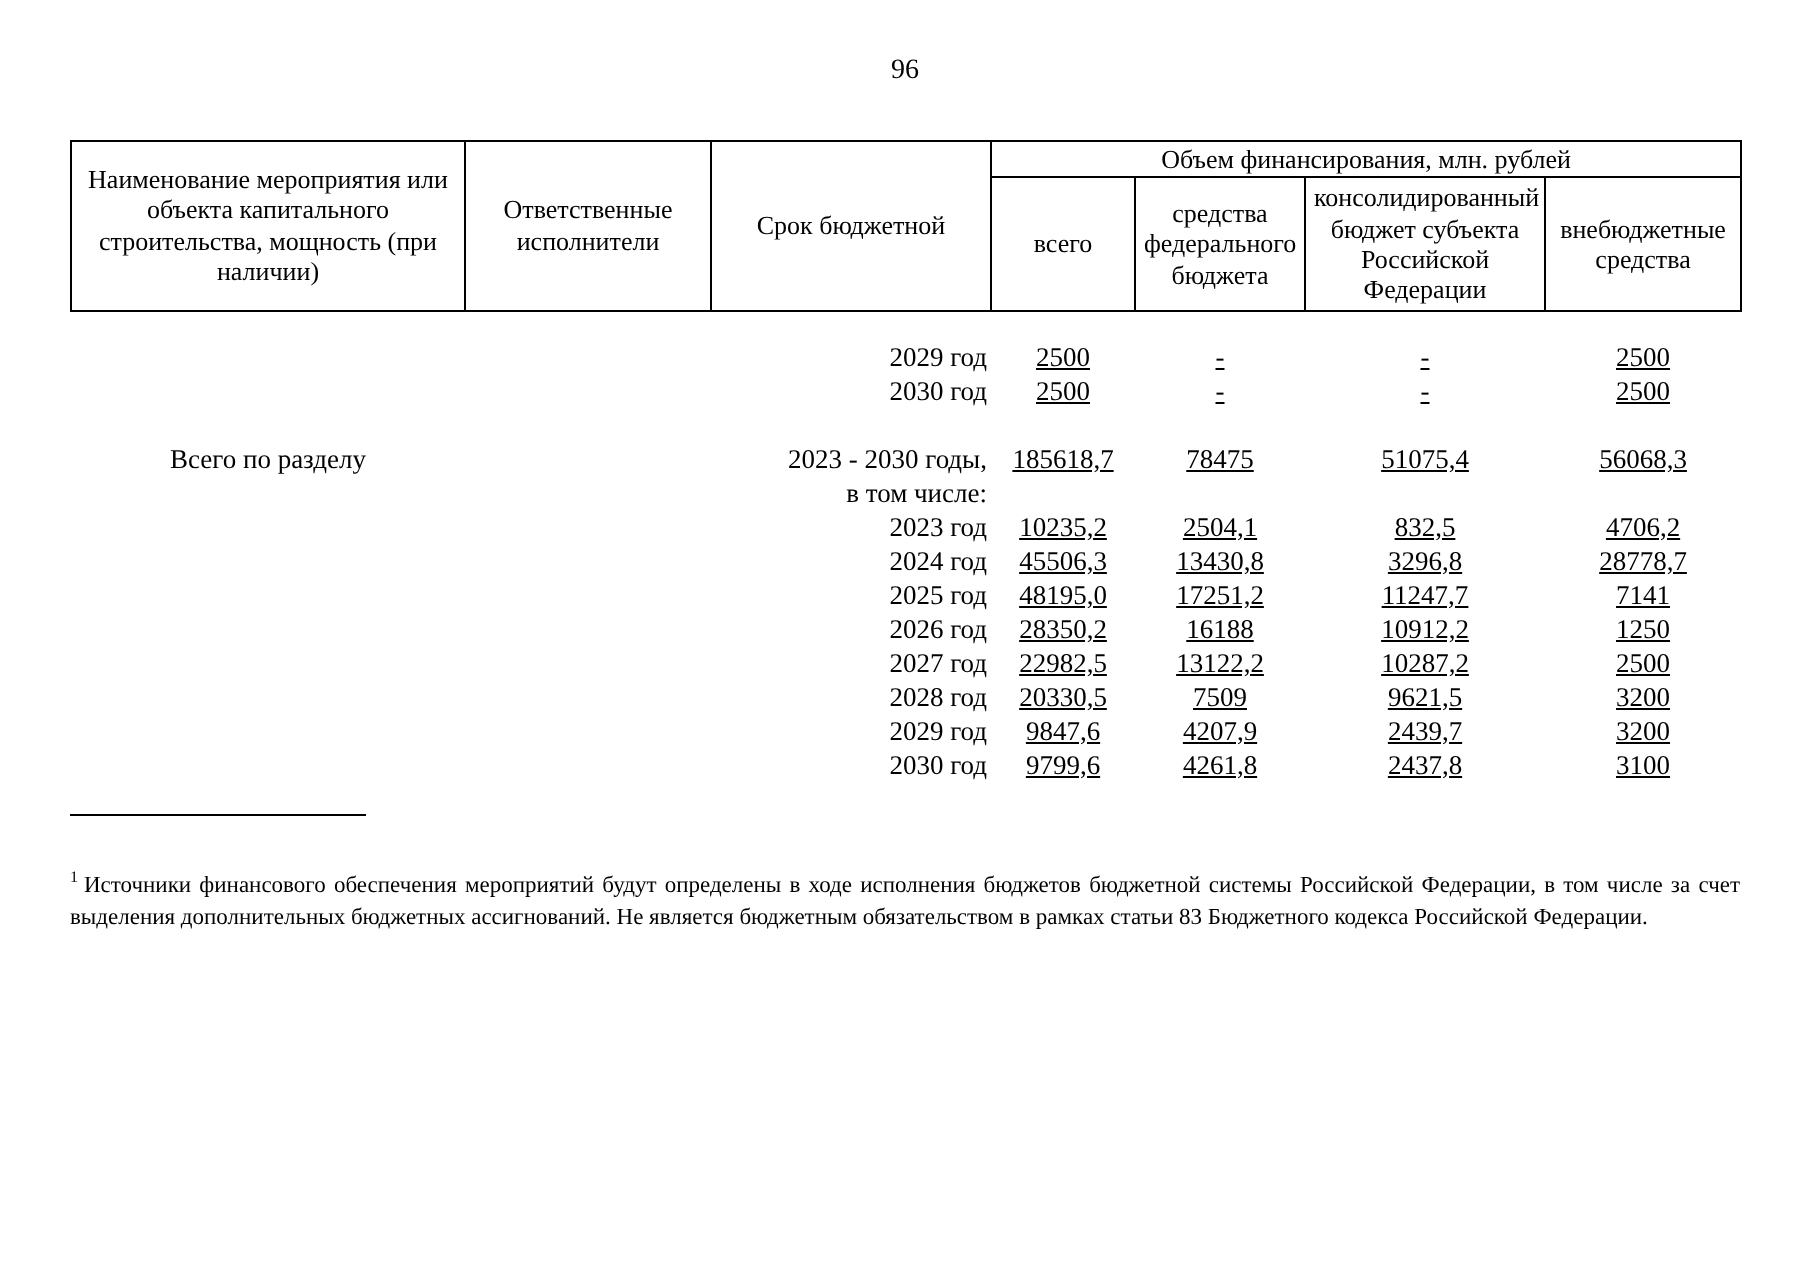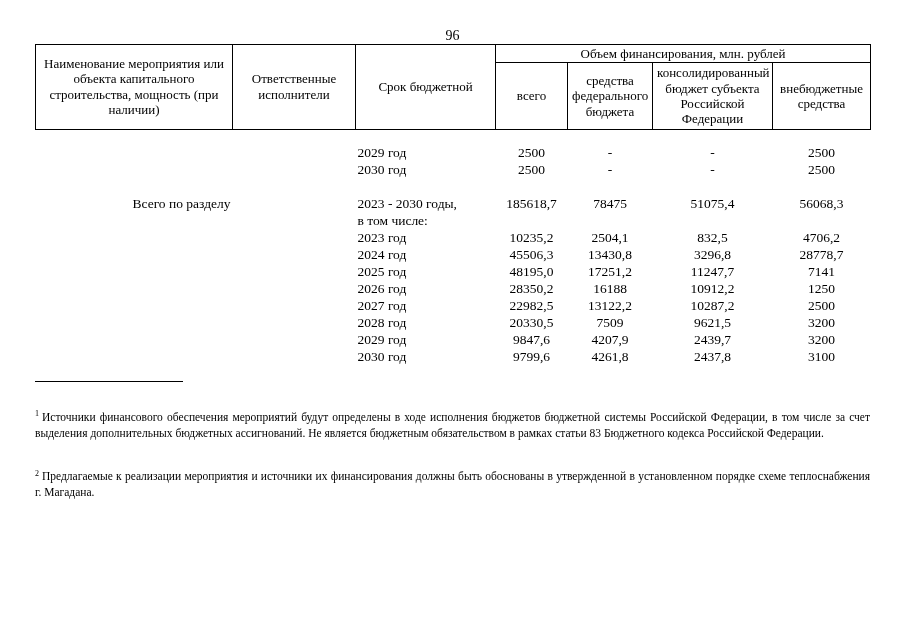--- a/index.html
+++ b/index.html
@@ -13,20 +13,21 @@
   }
   .page {
     position: relative;
     width: 905px;
     height: 640px;
     padding: 28px 35px 0 35px;
   }
   .page-number {
     text-align: center;
     font-size: 14px;
+    margin-bottom: 26px;
   }
   table.fin-table {
     border-collapse: collapse;
     width: 835px;
     table-layout: fixed;
     font-size: 13px;
   }
   col.c1 { width: 197px; }
   col.c2 { width: 123px; }
   col.c3 { width: 140px; }
@@ -49,23 +50,23 @@
   thead tr.subhead th { height: 60px; }
   tbody td {
     border: none;
     padding: 0 2px;
     height: 17px;
     line-height: 17px;
     vertical-align: top;
     font-size: 13.5px;
   }
   tbody tr:first-child td { padding-top: 14px; }
-  td.cell-name { text-align: right; font-family: Liberation Serif, serif; }
-  td.cell-center { text-align: center; }
-  td.cell-period { text-align: left; white-space: pre-line; }
+  td.cell-name { text-align: center; font-family: Liberation Serif, serif; }
+  td.cell-center { text-align: center; text-decoration: underline; }
+  td.cell-period { text-align: right; white-space: pre-line; }
   .footnotes {
     margin-top: 16px;
     width: 835px;
   }
   .footnote-rule {
     width: 148px;
     border-top: 1px solid #000;
     margin-bottom: 7px;
   }
   .footnote {
@@ -234,17 +235,16 @@
       <td class="cell-center">3100</td>
     </tr>
   </tbody>
   </table>
 
   <div class="footnotes">
     <div class="footnote-rule"></div>
     <div id="footnotes-list">
     <p class="footnote"><sup>1</sup><span class="fn-text">Источники финансового обеспечения мероприятий будут определены в ходе исполнения бюджетов бюджетной системы Российской Федерации, в том числе за счет выделения дополнительных бюджетных ассигнований. Не является бюджетным обязательством в рамках статьи 83 Бюджетного кодекса Российской Федерации.</span></p>
 
-    <p class="footnote"><sup>2</sup><span class="fn-text">Предлагаемые к реализации мероприятия и источники их финансирования должны быть обоснованы в утвержденной в установленном порядке схеме теплоснабжения г. Магадана.</span></p>
   </div>
   </div>
 
 </div>
 
 </body></html>

